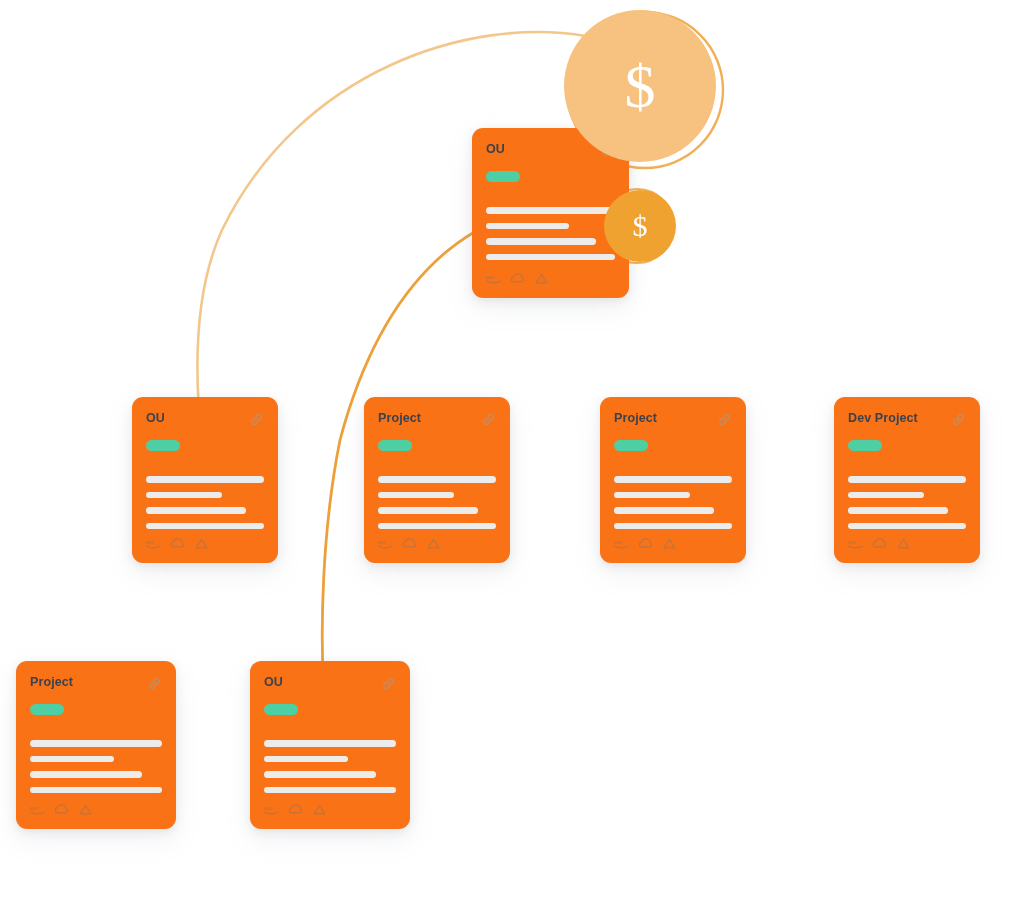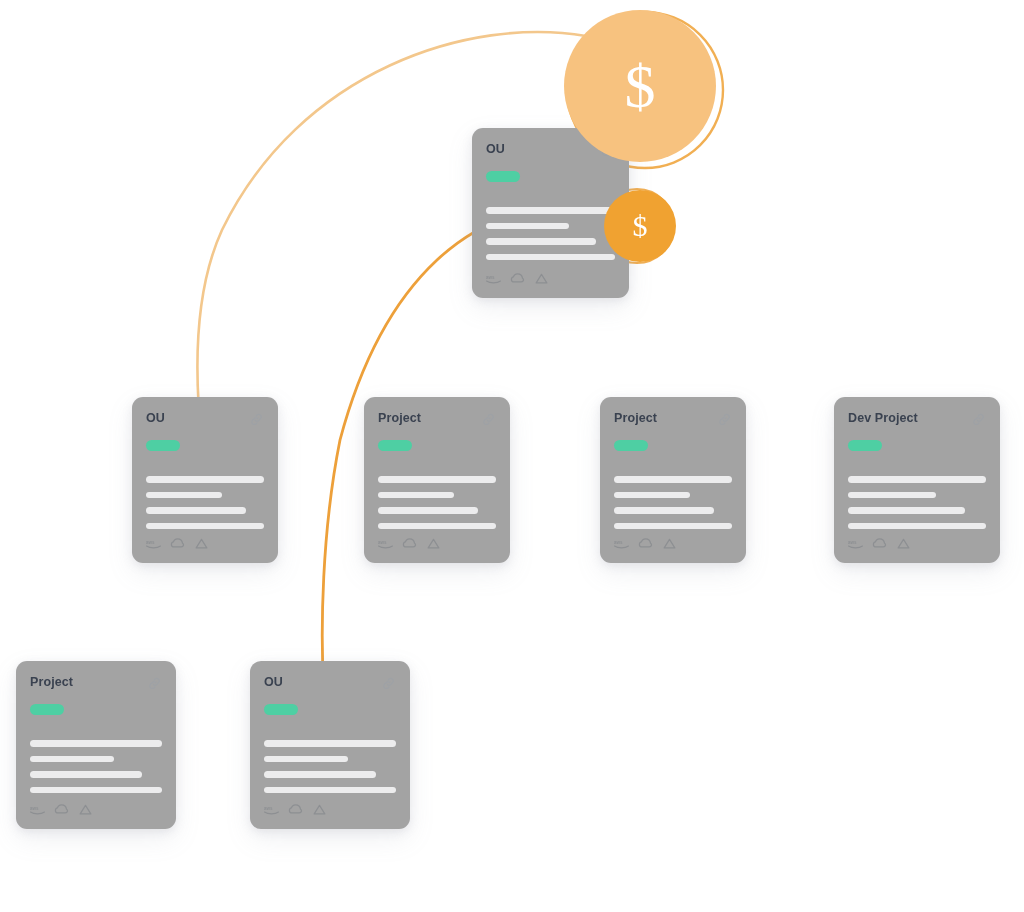--- a/index.html
+++ b/index.html
@@ -7,21 +7,21 @@
   #stage{position:relative;width:1024px;height:912px;background:#fff;}
 
   
   .layer{position:absolute;left:0;top:0;width:1024px;height:912px;}
   #tree-layer{z-index:1;}
   #arc-layer{z-index:4;}
 
   
   .card{
     position:absolute;
-    background:#a3a3a3;
+    background:#f97316;
     border-radius:11px;
     box-shadow:0 3px 10px rgba(140,145,160,.17), 0 10px 26px rgba(140,145,160,.13);
     z-index:5;
     box-sizing:border-box;
     padding:14px 14px 0 14px;
   }
   .card-head{
     display:flex;align-items:flex-start;justify-content:space-between;
     height:20px;
   }
@@ -43,21 +43,21 @@
     position:absolute;left:14px;bottom:13px;
     display:flex;align-items:flex-end;gap:9px;
   }
   .cloud-ico{opacity:.42;display:block;}
 
   
   #card-root{left:472px;top:128px;width:157px;height:170px;}
   #card-ou-1{left:132px;top:397px;width:146px;height:166px;}
   #card-proj-1{left:364px;top:397px;width:146px;height:166px;}
   #card-proj-2{left:600px;top:397px;width:146px;height:166px;}
-  #card-devproj{left:834px;top:397px;width:166px;height:166px;}
+  #card-devproj{left:834px;top:397px;width:146px;height:166px;}
   #card-proj-3{left:16px;top:661px;width:160px;height:168px;}
   #card-ou-2{left:250px;top:661px;width:160px;height:168px;}
 
   
   .coin{position:absolute;border-radius:50%;display:flex;align-items:center;justify-content:center;}
   #coin-big{
     left:564px;top:10px;width:152px;height:152px;
     background:#f7c27f;z-index:6;
   }
   #coin-big .dollar{font-size:62px;}

